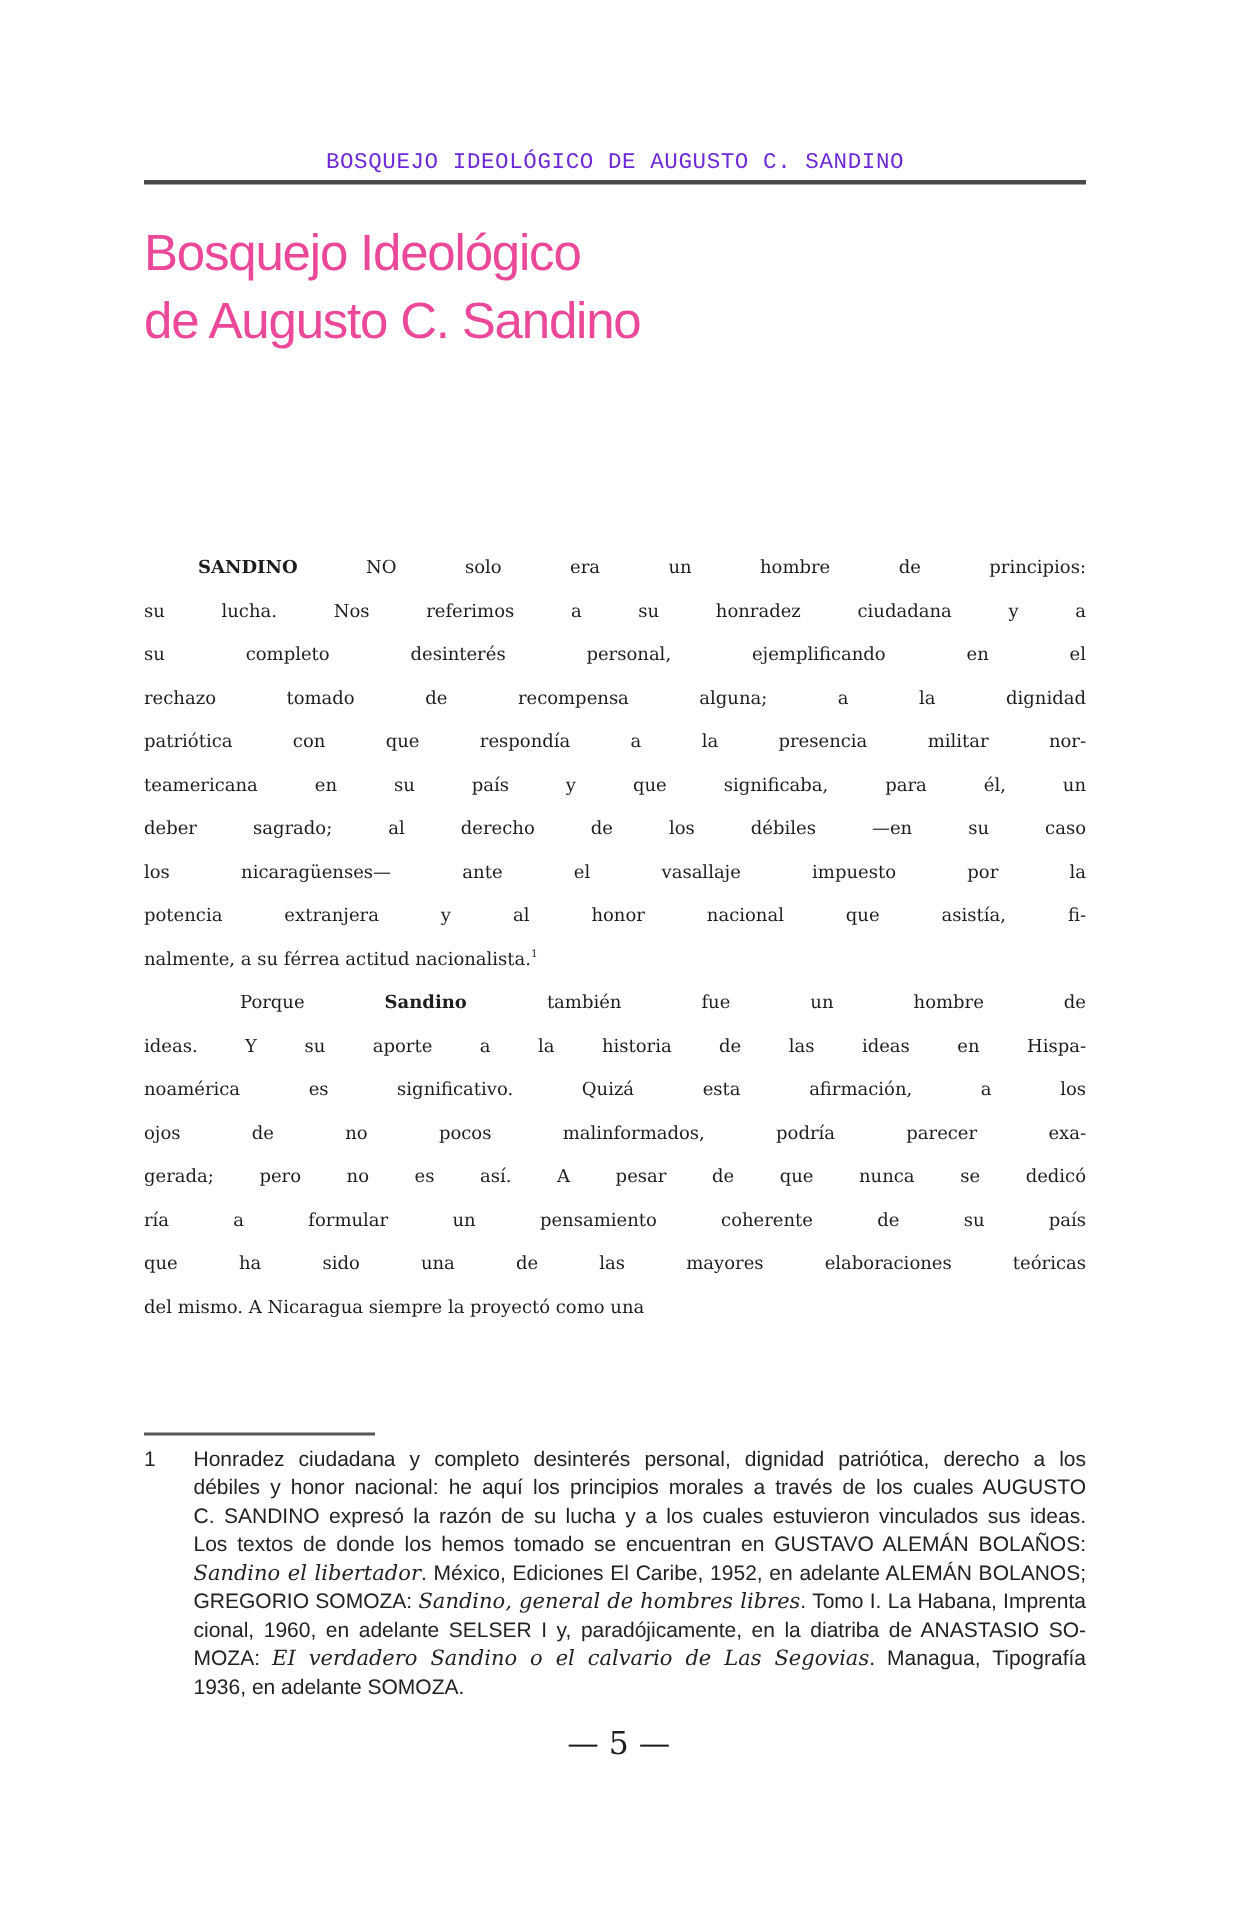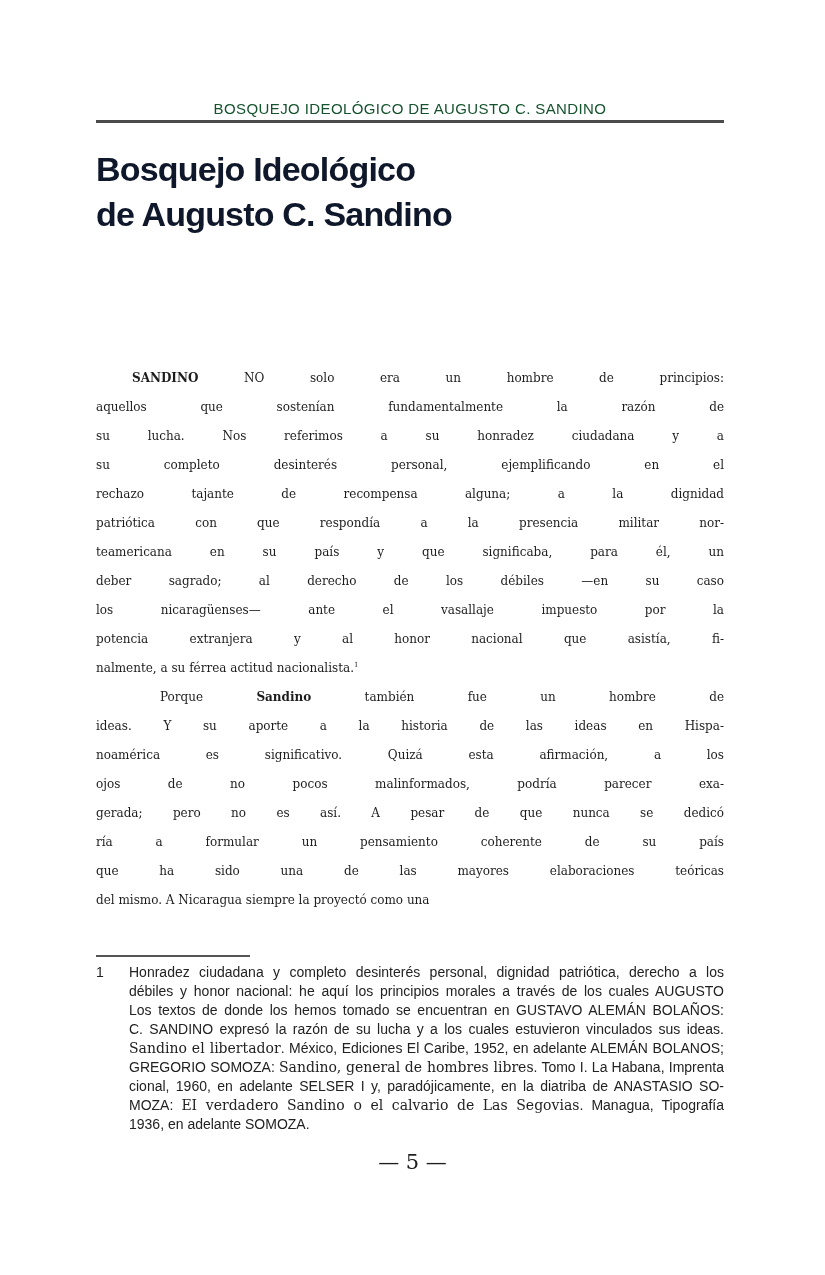--- a/index.html
+++ b/index.html
@@ -7,50 +7,50 @@
     position:relative;
     width:825px;height:1275px;
     background:#ffffff;
     overflow:hidden;
     color:#1d1d1d;
   }
   
   #running-header{
     position:absolute;top:100px;left:96px;width:628px;
     text-align:center;
-    font-family:Liberation Sans, sans-serif;
-    font-size:15px;letter-spacing:0.4px;color:#14532d;
+    font-family:Liberation Mono, monospace;
+    font-size:15px;letter-spacing:0.4px;color:#6d28d9;
     white-space:nowrap;
   }
   #header-rule{
     position:absolute;top:120px;left:96px;width:628px;height:3px;
     background:#4a4a4a;
   }
   
   #page-title{
     position:absolute;top:147px;left:96px;width:640px;
     font-family:"Liberation Sans",sans-serif;
-    font-weight:bold;font-size:34px;line-height:45px;
-    letter-spacing:-0.8px;color:#0f172a;
+    font-weight:normal;font-size:34px;line-height:45px;
+    letter-spacing:-0.8px;color:#ec4899;
   }
   
   #body-text{
     position:absolute;top:364px;left:96px;width:628px;
     font-family:"DejaVu Serif",serif;
     font-size:12px;line-height:29px;color:#1d1d1d;
   }
   .tline{
     text-align:justify;
     text-align-last:justify;
     -moz-text-align-last:justify;
     height:29px;overflow:hidden;white-space:normal;
   }
   .tlast{text-align-last:left;-moz-text-align-last:left;}
   .b{font-weight:bold;}
-  .i{font-family:"DejaVu Serif",serif;}
+  .i{font-family:"DejaVu Serif",serif;font-style:italic;}
   .sup{font-size:0.58em;vertical-align:super;line-height:0;}
   
   #footnote-rule{
     position:absolute;top:955px;left:96px;width:154px;height:2px;
     background:#555555;
   }
   #footnote{
     position:absolute;top:963px;left:96px;width:628px;
     font-family:"Liberation Sans",sans-serif;
     font-size:14px;line-height:19px;color:#222222;
@@ -79,24 +79,23 @@
   <div id="header-rule"></div>
 
   <div id="page-title">
     <div>Bosquejo Ideológico</div>
     <div>de Augusto C. Sandino</div>
   </div>
 
   <div id="body-text">
     <div>
         <div class="tline" style="padding-left: 36px;"><span class="b">SANDINO</span><span> NO solo era un hombre de principios:</span></div>
-        <div class="tline"><span>aquellos que sostenían fundamentalmente la razón de</span></div>
         <div class="tline"><span>su lucha. Nos referimos a su honradez ciudadana y a</span></div>
         <div class="tline"><span>su completo desinterés personal, ejemplificando en el</span></div>
-        <div class="tline"><span>rechazo tajante de recompensa alguna; a la dignidad</span></div>
+        <div class="tline"><span>rechazo tomado de recompensa alguna; a la dignidad</span></div>
         <div class="tline"><span>patriótica con que respondía a la presencia militar nor-</span></div>
         <div class="tline"><span>teamericana en su país y que significaba, para él, un</span></div>
         <div class="tline"><span>deber sagrado; al derecho de los débiles —en su caso</span></div>
         <div class="tline"><span>los nicaragüenses— ante el vasallaje impuesto por la</span></div>
         <div class="tline"><span>potencia extranjera y al honor nacional que asistía, fi-</span></div>
         <div class="tline tlast"><span>nalmente, a su férrea actitud nacionalista.</span><span class="sup">1</span></div>
       </div>
     <div>
         <div class="tline" style="padding-left: 64px;"><span>Porque </span><span class="b">Sandino</span><span> también fue un hombre de</span></div>
         <div class="tline"><span>ideas. Y su aporte a la historia de las ideas en Hispa-</span></div>
@@ -109,22 +108,22 @@
       </div>
   </div>
 
   <div id="footnote-rule"></div>
 
   <div id="footnote">
     <span id="footnote-marker">1</span>
     <div id="footnote-lines">
         <div class="tline"><span>Honradez ciudadana y completo desinterés personal, dignidad patriótica, derecho a los</span></div>
         <div class="tline"><span>débiles y honor nacional: he aquí los principios morales a través de los cuales AUGUSTO</span></div>
+        <div class="tline"><span>C. SANDINO expresó la razón de su lucha y a los cuales estuvieron vinculados sus ideas.</span></div>
         <div class="tline"><span>Los textos de donde los hemos tomado se encuentran en GUSTAVO ALEMÁN BOLAÑOS:</span></div>
-        <div class="tline"><span>C. SANDINO expresó la razón de su lucha y a los cuales estuvieron vinculados sus ideas.</span></div>
         <div class="tline"><span class="i">Sandino el libertador</span><span>. México, Ediciones El Caribe, 1952, en adelante ALEMÁN BOLANOS;</span></div>
         <div class="tline"><span>GREGORIO SOMOZA: </span><span class="i">Sandino, general de hombres libres</span><span>. Tomo I. La Habana, Imprenta Na-</span></div>
         <div class="tline"><span>cional, 1960, en adelante SELSER I y, paradójicamente, en la diatriba de ANASTASIO SO-</span></div>
         <div class="tline"><span>MOZA: </span><span class="i">EI verdadero Sandino o el calvario de Las Segovias</span><span>. Managua, Tipografía Robelo,</span></div>
         <div class="tline tlast"><span>1936, en adelante SOMOZA.</span></div>
       </div>
   </div>
 
   <div id="page-number">— 5 —</div>
 

